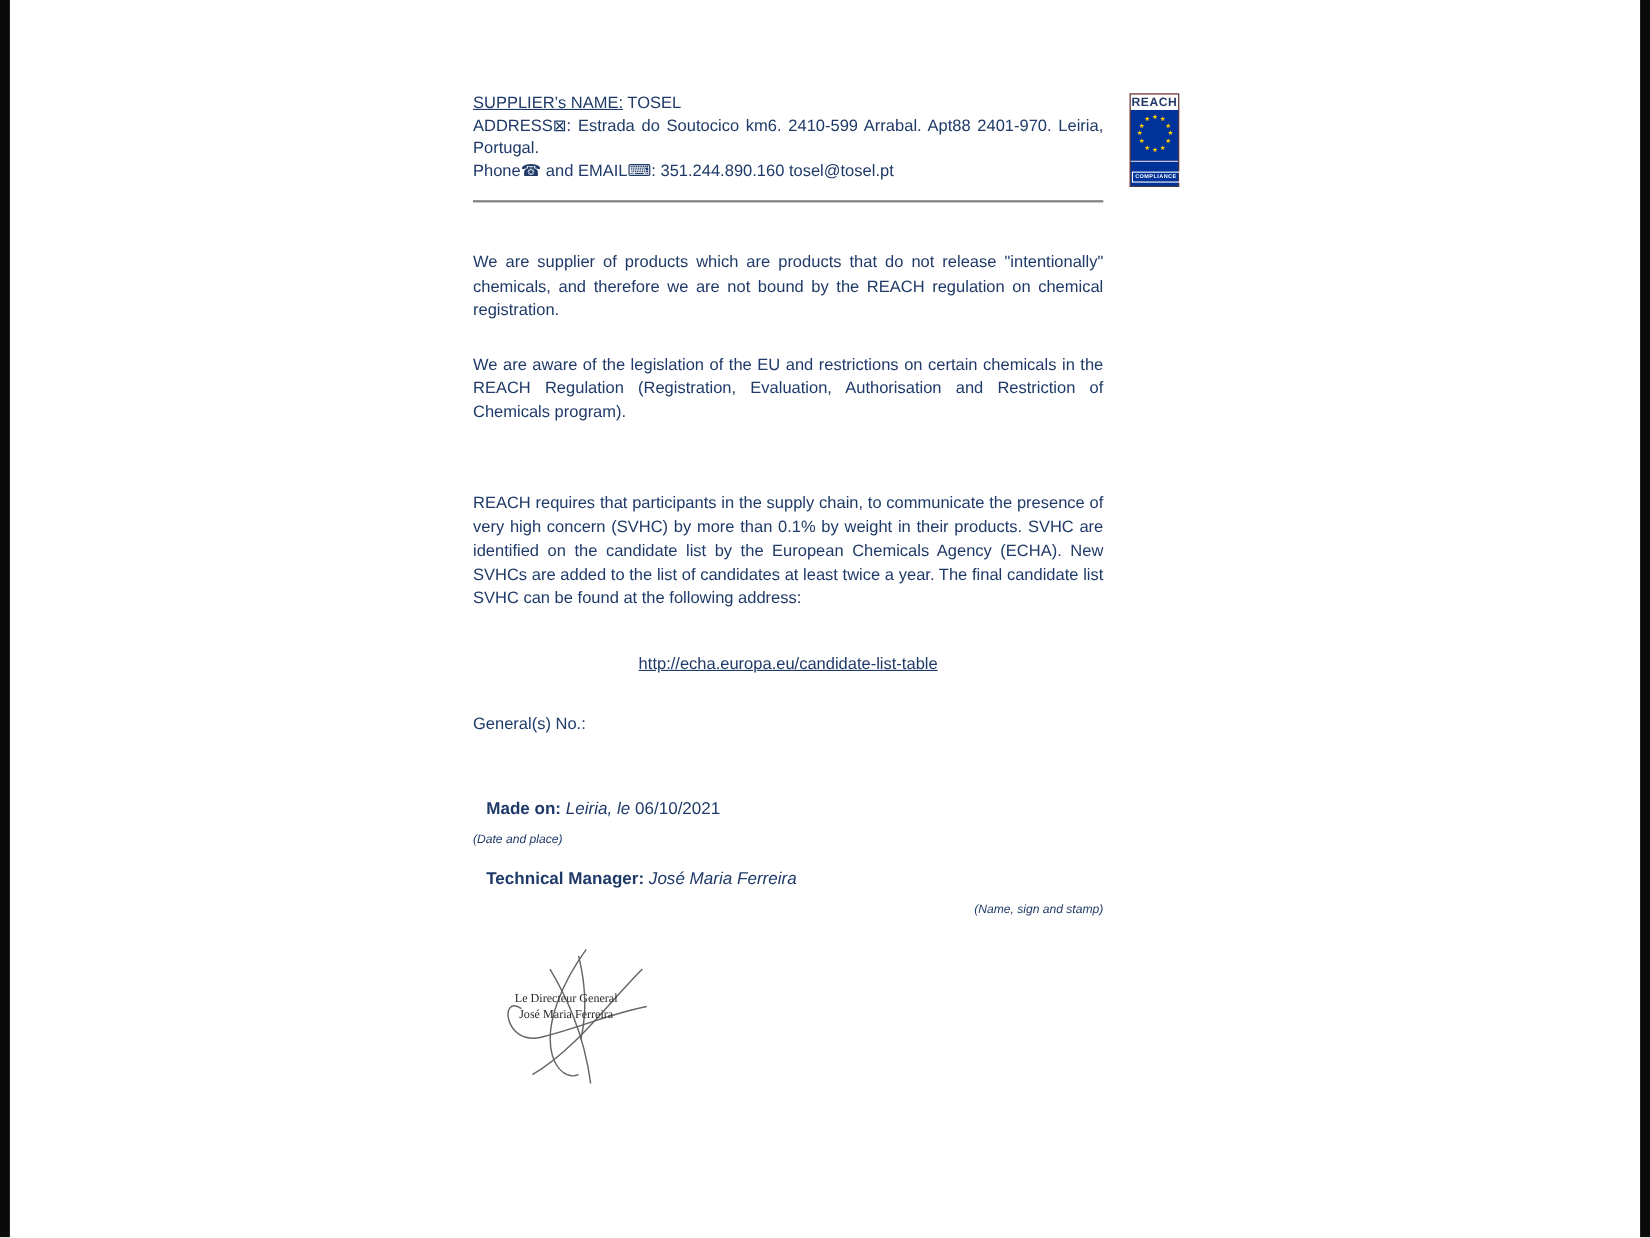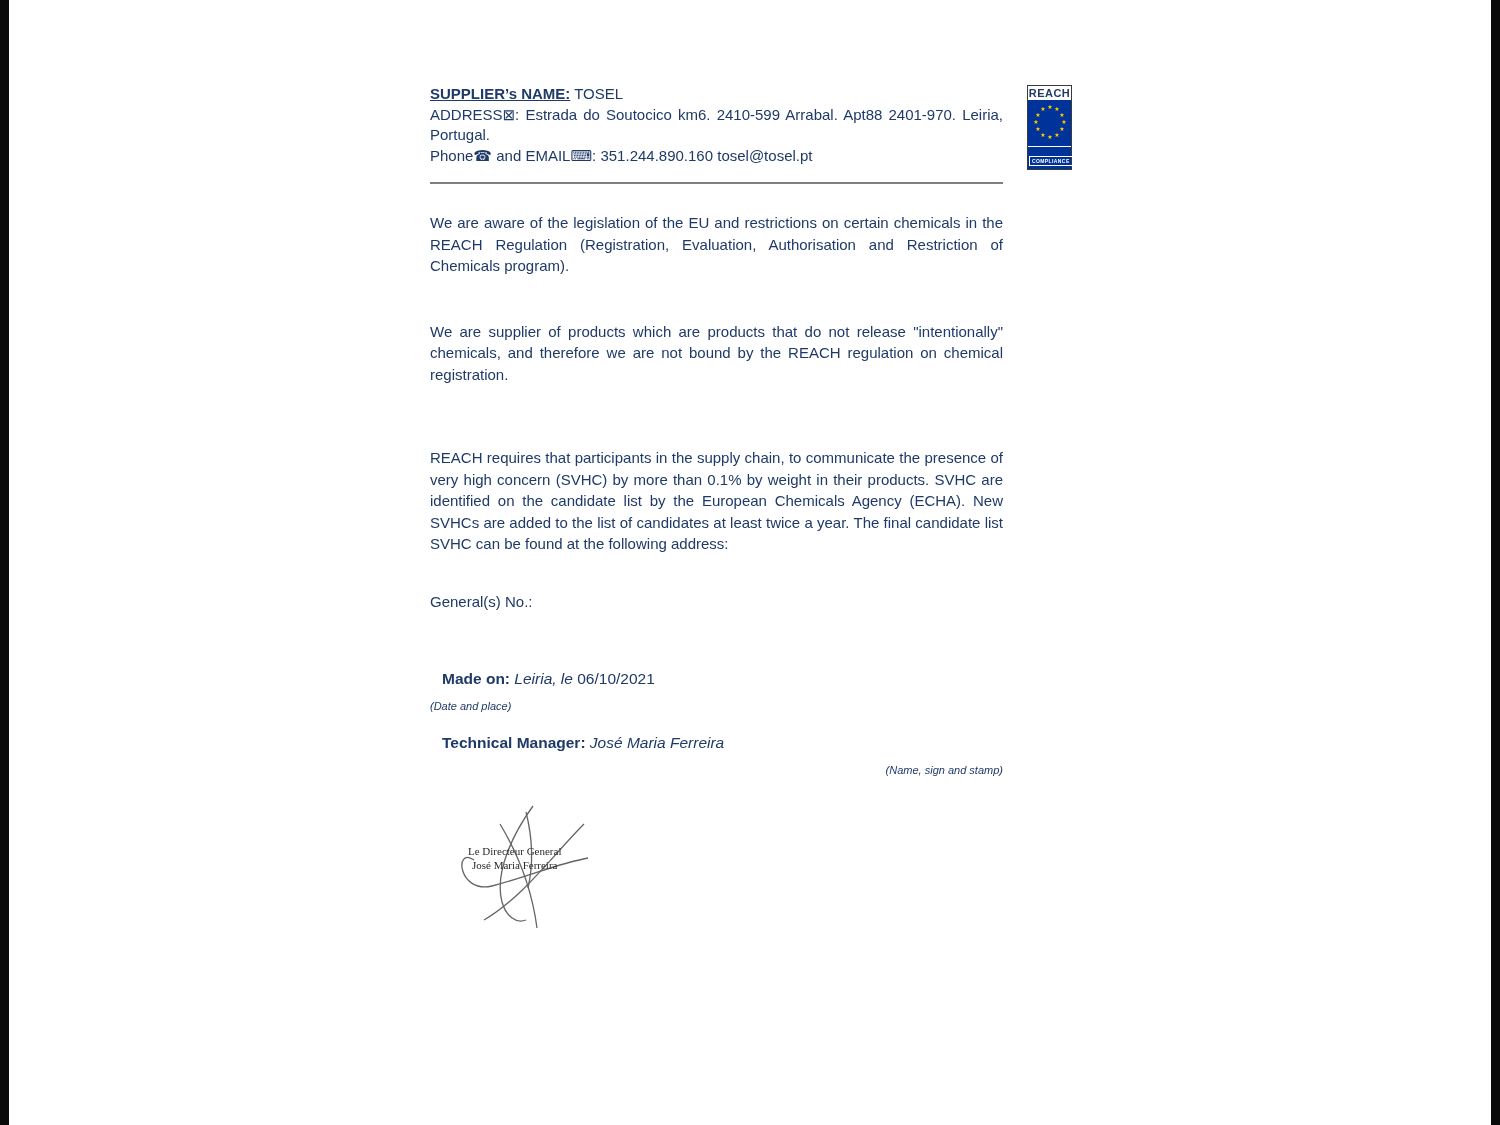--- a/index.html
+++ b/index.html
@@ -38,21 +38,21 @@
     margin: 0 0 26px 0;
   }
   .doc-title .tline { text-decoration: underline; }
 
   .supplier-block {
     font-size: 15px;
     line-height: 20.5px;
     text-align: justify;
     margin: 0;
   }
-  .lbl-bold-underline { font-weight: bold; text-decoration: underline; }
+  .lbl-bold-underline { font-weight: normal; text-decoration: underline; }
 
   .rule {
     border: none;
     border-top: 2px solid #7f7f7f;
     margin: 16px 0 0 0;
   }
 
   p.body-par {
     font-size: 15px;
     line-height: 21.5px;
@@ -199,26 +199,29 @@
       <div>
         <span>ADDRESS⊠:</span><span> Estrada do Soutocico km6. 2410-599 Arrabal. Apt88 2401-970. Leiria, Portugal.</span>
       </div>
       <div>
         <span>Phone☎ and EMAIL⌨:</span><span> 351.244.890.160 tosel@tosel.pt</span>
       </div>
     </div>
 
     <hr class="rule">
 
+    <p class="body-par mt-p2">We are supplier of products which are products that do not release "intentionally" chemicals, and therefore we are not bound by the REACH regulation on chemical registration.</p>
+
     <p class="body-par mt-p1">We are aware of the legislation of the EU and restrictions on certain chemicals in the REACH Regulation (Registration, Evaluation, Authorisation and Restriction of Chemicals program).</p>
 
-    <p class="body-par mt-p2">We are supplier of products which are products that do not release "intentionally" chemicals, and therefore we are not bound by the REACH regulation on chemical registration.</p>
-
     <p class="body-par mt-p3">REACH requires that participants in the supply chain, to communicate the presence of very high concern (SVHC) by more than 0.1% by weight in their products. SVHC are identified on the candidate list by the European Chemicals Agency (ECHA). New SVHCs are added to the list of candidates at least twice a year. The final candidate list SVHC can be found at the following address:</p>
 
+    <p class="link-line mt-link">
+      <a href="#">http://echa.europa.eu/candidate-list-table</a>
+    </p>
 
 
     <p class="body-par mt-art">General(s) No.:</p>
 
     <p class="sig-label-line mt-made">
       <span class="b">Made on:</span><span class="i"> Leiria, le</span><span> 06/10/2021</span>
     </p>
     <p class="note">(Date and place)</p>
 
     <p class="sig-label-line mt-tm">

